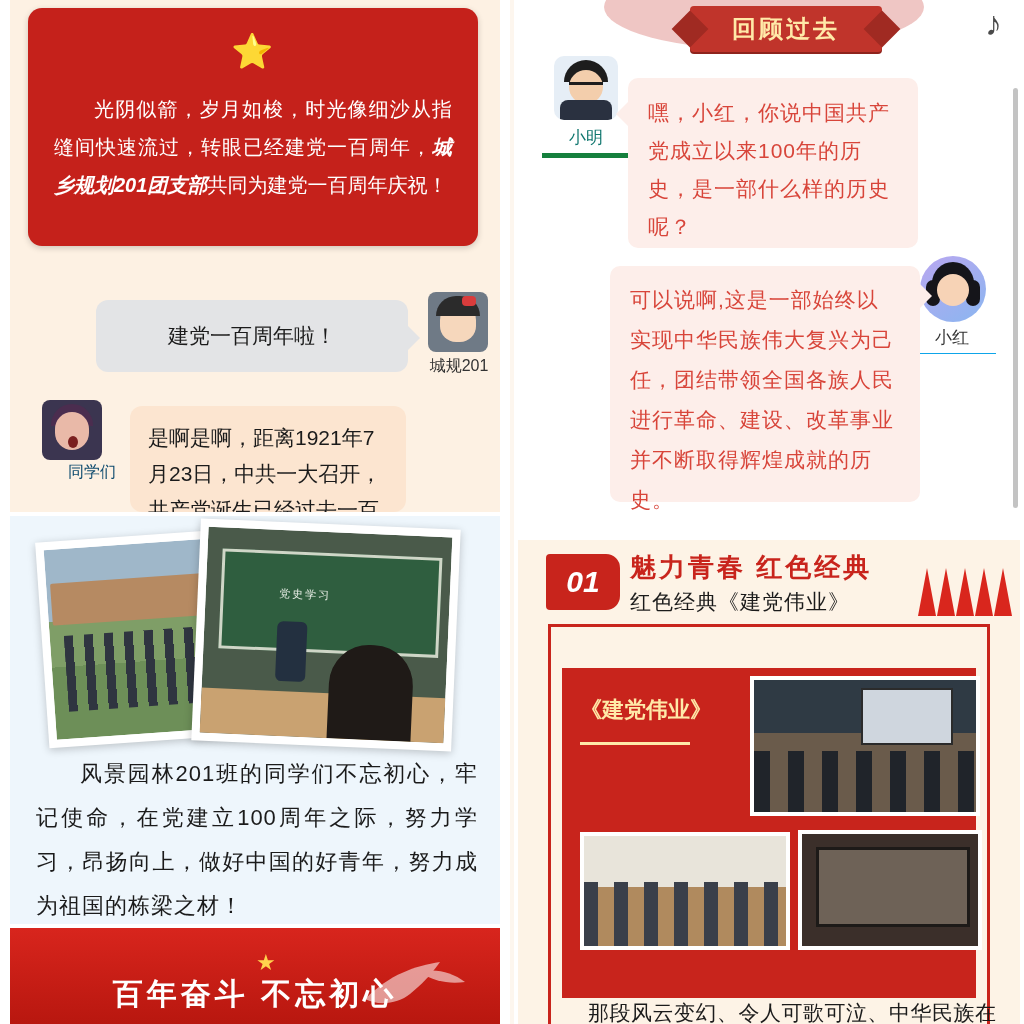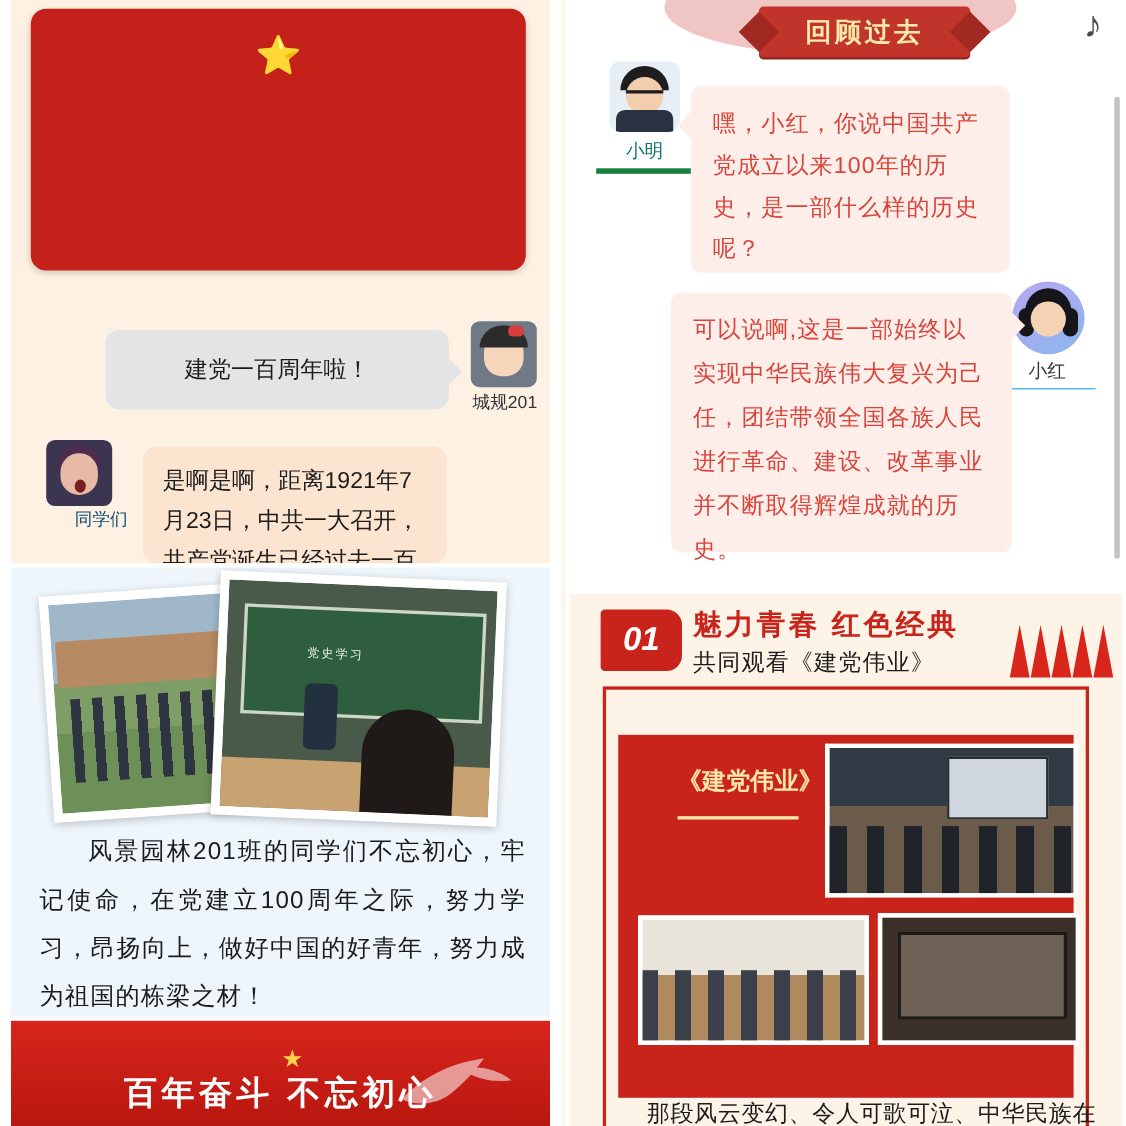--- a/index.html
+++ b/index.html
@@ -111,21 +111,21 @@
   .flag{position:absolute;left:28px;top:14px;width:74px;height:56px;background:#c8241c;border-radius:4px 14px 14px 4px;
         display:flex;align-items:center;justify-content:center;color:#fff;font-size:30px;font-weight:bold;font-style:italic;}
   .h-t1{position:absolute;left:112px;top:10px;color:#c8241c;font-size:26px;font-weight:bold;letter-spacing:3px;}
   .h-t2{position:absolute;left:112px;top:48px;color:#1b1b1b;font-size:21px;letter-spacing:1px;}
   .fans{position:absolute;right:10px;top:26px;width:92px;height:50px;}
   .fans i{position:absolute;bottom:0;width:0;height:0;border-left:9px solid transparent;border-right:9px solid transparent;
           border-bottom:48px solid #d9261d;}
   .card-red{position:absolute;left:30px;top:84px;width:442px;height:424px;background:#fdf3e6;border:3px solid #c8241c;
             box-sizing:border-box;padding:14px;}
   .inner-red{position:absolute;left:44px;top:128px;width:414px;height:330px;background:#c8241c;}
-  .movie-title{position:absolute;left:62px;top:152px;width:150px;color:#ffe9a8;font-size:22px;line-height:36px;font-weight:bold;margin-left:36px;}
+  .movie-title{position:absolute;left:62px;top:152px;width:150px;color:#ffe9a8;font-size:22px;line-height:36px;font-weight:bold;}
   .movie-title .rule{display:block;width:110px;height:3px;background:#ffe9a8;margin-top:14px;}
   .mph{position:absolute;background:#fff;padding:4px;}
   .mph1{left:232px;top:136px;width:222px;height:132px;}
   .mph2{left:62px;top:292px;width:202px;height:110px;}
   .mph3{left:280px;top:290px;width:176px;height:112px;}
   .mph-in{width:100%;height:100%;position:relative;overflow:hidden;}
   .room{background:linear-gradient(#2f3a44 0 40%,#6a5b4b 40% 100%);width:100%;height:100%;}
   .room .scr{position:absolute;left:48%;top:6%;width:40%;height:40%;background:#cfd6de;border:2px solid #2b2b2b;}
   .room .heads{position:absolute;left:0;bottom:0;width:100%;height:46%;
        background:repeating-linear-gradient(90deg,#20242a 0 16px,transparent 16px 34px);}
@@ -144,20 +144,21 @@
 <body>
 
 <div class="page">
 
   <div class="col-left">
 
     <div class="l-panel1">
 
       <div class="red-card">
         <div class="star">⭐</div>
+        <p><span>光阴似箭，岁月如梭，时光像细沙从指缝间快速流过，转眼已经建党一百周年，</span><em>城乡规划201团支部</em><span>共同为建党一百周年庆祝！</span></p>
       </div>
 
       <div class="bub-grey">建党一百周年啦！</div>
       <div class="ava-r">
         <div class="face"></div>
         <div class="hair"></div>
         <div class="bow"></div>
       </div>
       <div class="cap-r">城规201</div>
 
@@ -230,21 +231,21 @@
       <div class="r-cap2">小红</div>
       <div class="r-bub2">可以说啊,这是一部始终以实现中华民族伟大复兴为己任，团结带领全国各族人民进行革命、建设、改革事业并不断取得辉煌成就的历史。</div>
 
       <div class="sbar"></div>
     </div>
 
     <div class="r-panel2">
       <div class="hdr">
         <div class="flag">01</div>
         <div class="h-t1">魅力青春  红色经典</div>
-        <div class="h-t2">共同观看《建党伟业》</div>
+        <div class="h-t2">红色经典《建党伟业》</div>
         <div class="fans">
           <i style="left:0"></i>
             <i style="left:19px"></i>
             <i style="left:38px"></i>
             <i style="left:57px"></i>
             <i style="left:76px"></i>
         </div>
       </div>
 
       <div class="card-red"></div>

